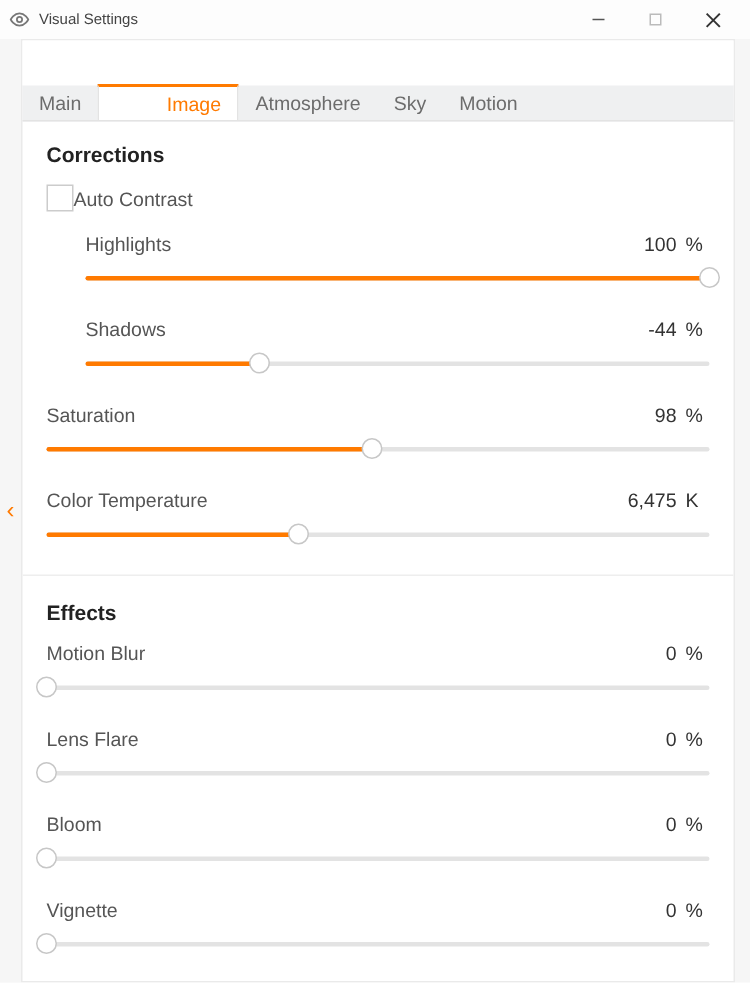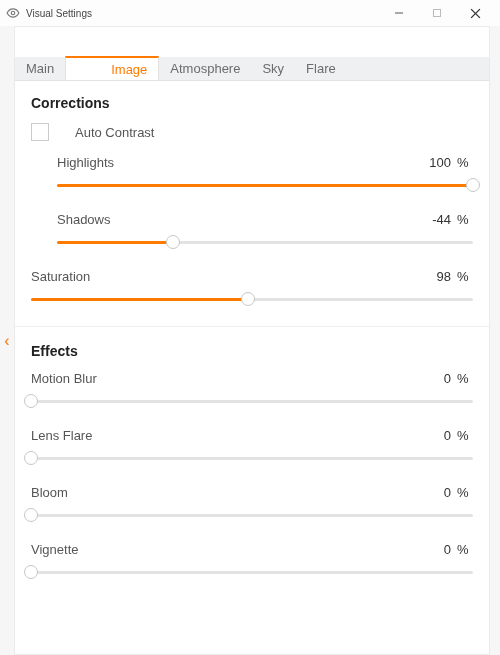--- a/index.html
+++ b/index.html
@@ -76,21 +76,21 @@
   }
   .row.indent { padding-left: 26px; }
   .row-head {
     display:flex; align-items:flex-end;
     margin-bottom:6px;
   }
   .row-label { font-size:13px; color:#555; }
   .row-val { margin-left:auto; font-size:13px; color:#333; text-align:right; }
   .row-unit { font-size:13px; color:#333; margin-left:6px; width:16px; text-align:left; }
   .checkbox-row {
-    display:flex; align-items:center; gap:26px;
+    display:flex; align-items:center; gap:0;
     margin-bottom:14px;
   }
   .checkbox-box {
     width:18px; height:18px; border:1px solid #ccc; background:#fff;
   }
   
   .slider {
     position:relative; height:18px; display:flex; align-items:center;
   }
   .track-bg {
@@ -146,21 +146,21 @@
 </div>
 
 <div class="panel-outer">
   <div class="blank-strip"></div>
 
   <div class="tabbar">
     <div class="tab">Main</div>
     <div class="tab active">Image</div>
     <div class="tab">Atmosphere</div>
     <div class="tab">Sky</div>
-    <div class="tab">Flare</div>
+    <div class="tab">Motion</div>
   </div>
 
   <div class="content">
 
     <div class="section-title">Corrections</div>
 
     <div class="checkbox-row">
       <div class="checkbox-box"></div>
       <span class="row-label">Auto Contrast</span>
     </div>
@@ -197,20 +197,32 @@
         <span class="row-val">98</span>
         <span class="row-unit">%</span>
       </div>
       <div class="slider">
         <div class="track-bg"></div>
           <div class="track-fill" style="width: 49%;"></div>
           <div class="thumb" style="left: 49%;"></div>
       </div>
     </div>
 
+    <div class="row">
+      <div class="row-head">
+        <span class="row-label">Color Temperature</span>
+        <span class="row-val">6,475</span>
+        <span class="row-unit">K</span>
+      </div>
+      <div class="slider">
+        <div class="track-bg"></div>
+          <div class="track-fill" style="width: 38%;"></div>
+          <div class="thumb" style="left: 38%;"></div>
+      </div>
+    </div>
 
     <hr class="divider">
 
     <div class="section-title">Effects</div>
 
     <div class="row">
       <div class="row-head">
         <span class="row-label">Motion Blur</span>
         <span class="row-val">0</span>
         <span class="row-unit">%</span>

